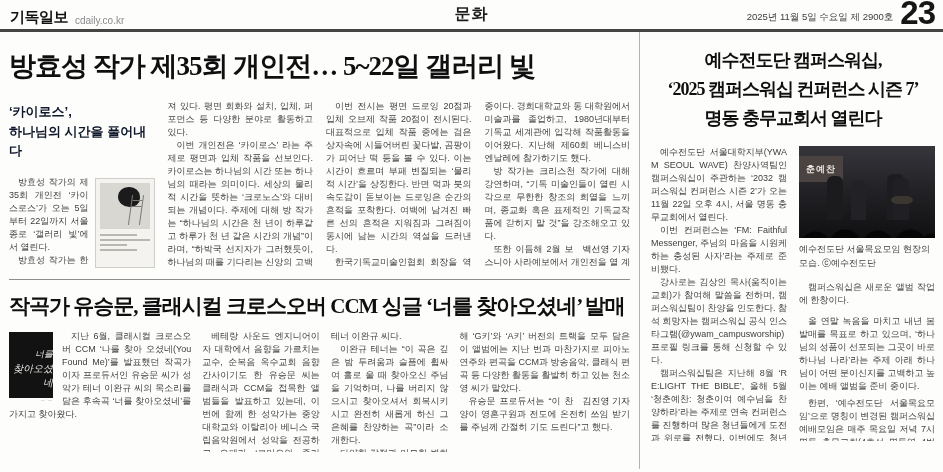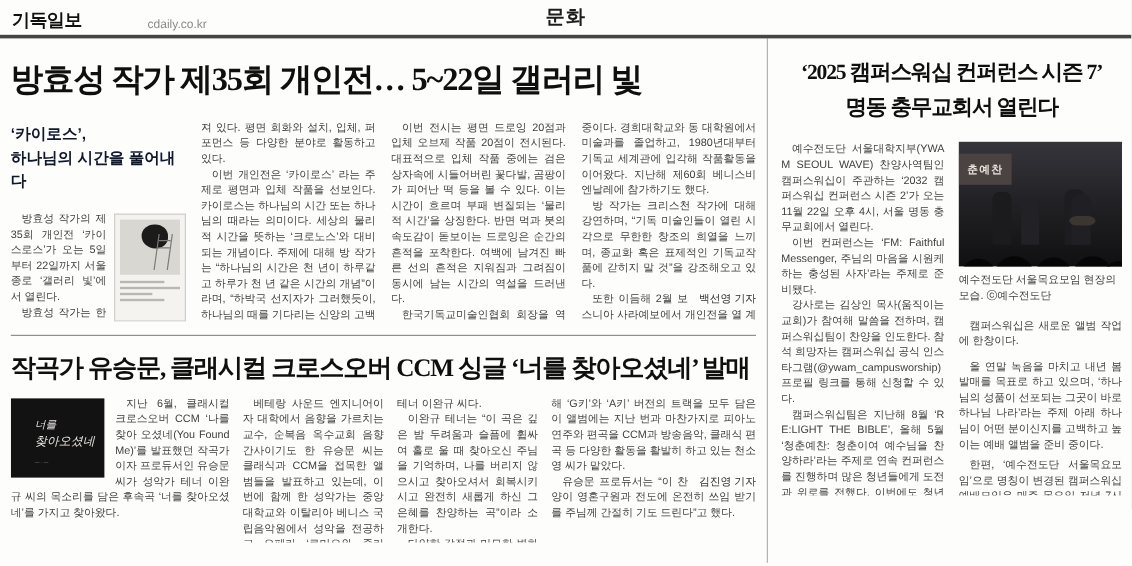--- a/index.html
+++ b/index.html
@@ -1,20 +1,20 @@
 <!DOCTYPE html>
 <html><head>
 <meta charset="utf-8">
 <style>
   html,body{margin:0;padding:0;background:#e8e8e8;}
   .page{width:943px;height:472px;position:relative;background:#fdfdfc;overflow:hidden;
         font-family:"Liberation Sans",sans-serif;color:#3d3d3d;margin:0 auto;}
   
   .masthead{height:32px;display:flex;align-items:flex-end;padding:4px 8px 2px 10px;
-            box-sizing:border-box;border-bottom:3px solid #454545;position:relative;gap:48px;}
+            box-sizing:border-box;border-bottom:3px solid #454545;position:relative;}
   .paper-name{font-size:15px;font-weight:800;color:#111;letter-spacing:-0.5px;}
   .site-url{font-size:10px;color:#8a8a8a;margin-left:7px;margin-bottom:1px;}
   .section-title{position:absolute;left:0;right:0;text-align:center;bottom:4px;
                  font-size:16px;font-weight:700;color:#1c1c1c;letter-spacing:1px;margin-top:35px;}
   .mast-right{margin-left:auto;display:flex;align-items:flex-end;position:relative;z-index:2;}
   .edition-date{font-size:9.5px;color:#3c3c3c;margin:0 7px 3px 0;}
   .page-number{font-size:33px;font-weight:700;line-height:0.85;color:#161616;letter-spacing:-1px;}
   
   .content{display:flex;height:437px;}
   .zone-left{width:640px;box-sizing:border-box;border-right:1px solid #b3b3b3;padding:0 9px;}
@@ -43,31 +43,31 @@
   .poster-bars i.short{width:55%;}
   .poster-bars i.mid{width:75%;}
   
   .rule-mid{border:none;border-top:1px solid #8f8f8f;margin:11px 0 0;}
   
   .bottom-headline{font-family:"Liberation Serif",serif;font-weight:700;font-size:21px;
                    line-height:1.25;color:#0f0f0f;letter-spacing:-1px;margin:13px 0 11px;}
   .bottom-cols{display:flex;gap:11px;height:122px;overflow:hidden;}
   .bottom-cols .col{min-width:0;}
   .bc1{flex:1.55;} .bc2{flex:1;} .bc3{flex:1;} .bc4{flex:1.45;}
-  .album{float:left;width:78px;height:66px;background:#121212;margin:2px 9px 3px 0;
-         text-align:left;box-sizing:border-box;padding-top:16px;padding-left:20px;}
+  .album{float:left;width:44px;height:66px;background:#121212;margin:2px 9px 3px 0;
+         text-align:right;box-sizing:border-box;padding-top:16px;}
   .album .t1{font-family:"Liberation Serif",serif;font-style:italic;font-size:9px;color:#e8e6e2;line-height:1.5;}
   .album .t2{font-family:"Liberation Serif",serif;font-style:italic;font-size:10px;color:#e8e6e2;line-height:1.4;}
   .album .t3{font-size:4px;color:#8d8d8d;margin-top:7px;letter-spacing:1px;}
   
   .right-headline{font-family:"Liberation Serif",serif;font-weight:700;font-size:18px;
                   line-height:1.6;color:#0f0f0f;text-align:center;letter-spacing:-1px;margin:14px 0 0;}
   .right-cols{display:flex;gap:12px;margin-top:14px;height:295px;overflow:hidden;}
   .right-cols .col{flex:1;min-width:0;}
-  .photo{height:104px;background:linear-gradient(180deg,#35353b 0%,#232327 45%,#101012 100%);
+  .photo{height:92px;background:linear-gradient(180deg,#35353b 0%,#232327 45%,#101012 100%);
          position:relative;overflow:hidden;margin-bottom:5px;}
   .photo .banner{position:absolute;left:0;top:10px;width:44px;height:26px;background:#4a4341;
                  color:#e9e2da;font-size:9px;font-weight:700;text-align:center;line-height:26px;letter-spacing:1px;}
   .photo .fig{position:absolute;bottom:18px;border-radius:6px 6px 0 0;background:#1b1b1e;}
   .photo .f1{left:28px;width:16px;height:44px;}
   .photo .f2{left:52px;width:15px;height:40px;background:#222226;}
   .photo .f3{left:88px;width:17px;height:46px;background:#1d1d21;}
   .photo .f4{right:26px;width:16px;height:42px;background:#202024;}
   .photo .crowd{position:absolute;left:0;right:0;bottom:-8px;height:34px;background:
         radial-gradient(circle at 12% 100%,#060607 0 14px,transparent 15px),
@@ -81,20 +81,24 @@
 </style>
 </head>
 <body>
 
 <div class="page">
 
   <div class="masthead">
     <span class="paper-name">기독일보</span>
     <span class="site-url">cdaily.co.kr</span>
     <span class="section-title">문화</span>
+    <span class="mast-right">
+      <span class="edition-date">2025년 11월 5일 수요일 제 2900호</span>
+      <span class="page-number">23</span>
+    </span>
   </div>
 
   <div class="content">
 
     <div class="zone-left">
 
       <div>
         <h1 class="main-headline">방효성 작가 제35회 개인전… 5~22일 갤러리 빛</h1>
         <div class="main-cols">
           <div class="col">
@@ -167,20 +171,21 @@
               <span>유승문 프로듀서는 “이 찬양이 영혼구원과 전도에 온전히 쓰임 받기를 주님께 간절히 기도 드린다”고 했다.</span>
             </p>
           </div>
         </div>
       </div>
     </div>
 
     <div class="zone-right">
       <div>
         <h2 class="right-headline">
+          <div>예수전도단 캠퍼스워십,</div>
           <div>‘2025 캠퍼스워십 컨퍼런스 시즌 7’</div>
           <div>명동 충무교회서 열린다</div>
         </h2>
         <div class="right-cols">
           <div class="col">
             <p class="body ind">예수전도단 서울대학지부(YWAM SEOUL WAVE) 찬양사역팀인 캠퍼스워십이 주관하는 ‘2032 캠퍼스워십 컨퍼런스 시즌 2’가 오는 11월 22일 오후 4시, 서울 명동 충무교회에서 열린다.</p>
             <p class="body ind">이번 컨퍼런스는 ‘FM: Faithful Messenger, 주님의 마음을 시원케 하는 충성된 사자’라는 주제로 준비됐다.</p>
             <p class="body ind">강사로는 김상인 목사(움직이는교회)가 참여해 말씀을 전하며, 캠퍼스워십팀이 찬양을 인도한다. 참석 희망자는 캠퍼스워십 공식 인스타그램(@ywam_campusworship) 프로필 링크를 통해 신청할 수 있다.</p>
             <p class="body ind">캠퍼스워십팀은 지난해 8월 ‘RE:LIGHT THE BIBLE’, 올해 5월 ‘청춘예찬: 청춘이여 예수님을 찬양하라’라는 주제로 연속 컨퍼런스를 진행하며 많은 청년들에게 도전과 위로를 전했다. 이번에도 청년들이 말씀과 예배 안에서 새 힘을 얻고, 세상 속에서 신앙의 본질을 회복할 수 있도록 준비하고 있다.</p>
 

